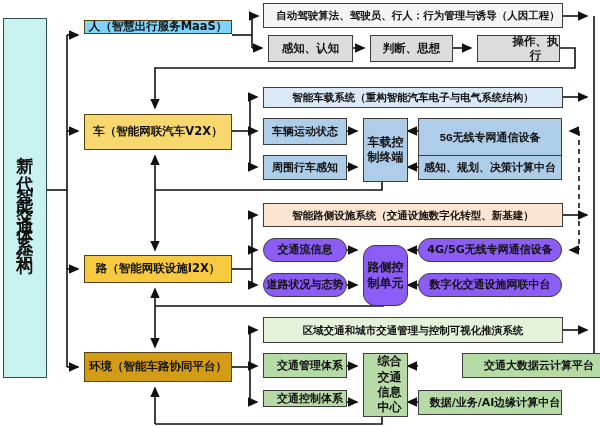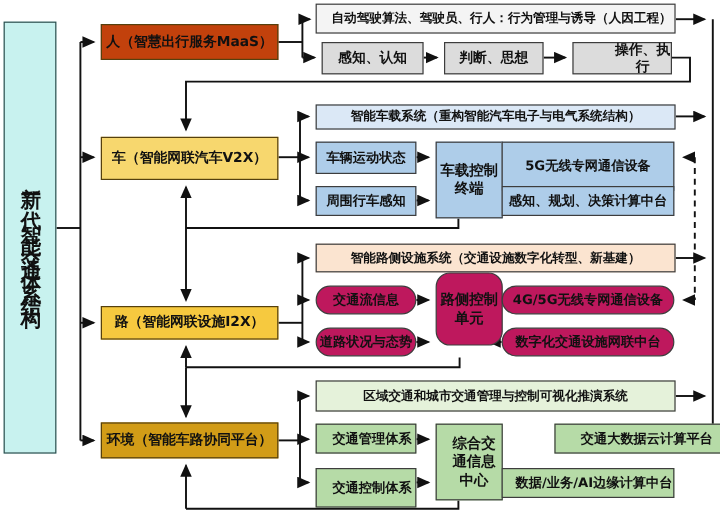--- a/index.html
+++ b/index.html
@@ -16,56 +16,56 @@
   }
   
   #root-box{
     left:3px;top:18px;width:44px;height:360px;
     background:#c8f2ef;border:1.8px solid #2f4f4f;
     writing-mode:vertical-rl;text-orientation:upright;
     font-size:17px;letter-spacing:10px;font-weight:bold;
   }
   
   .lvl2{left:84px;width:148px;font-size:11.5px;white-space:nowrap;border-color:#55400e;}
-  #node-human{top:20px;height:30px;background:#c2410c;}
+  #node-human{top:20px;height:14px;background:#7dd3fc;}
   #node-vehicle{top:114px;height:36px;background:#f7d76e;}
   #node-road{top:255px;height:28px;background:#f6c93f;}
   #node-environment{top:352px;height:30px;background:#d29c17;}
   
   .wide{left:263px;width:300px;font-size:10.5px;white-space:nowrap;}
   #human-wide{top:3px;height:25px;background:#f4f4f4;padding-left:10px;}
   #vehicle-wide{top:87px;height:21px;background:#dbe8f6;}
   #road-wide{top:203px;height:24px;background:#fbe4d0;}
   #env-wide{top:317px;height:26px;background:#e5f2da;}
   
   .chain{top:35px;height:27px;font-size:11.5px;background:#dcdcdc;}
   #human-chain1{left:268px;width:85px;}
   #human-chain2{left:370px;width:83px;}
   #human-chain3{left:477px;width:83px;padding-left:34px;}
   
   .leftcol{left:263px;width:84px;font-size:11px;}
   
-  .ctrl{left:363px;width:56px;font-size:12px;line-height:1.28;padding:0 2px;}
+  .ctrl{left:363px;width:45px;font-size:12px;line-height:1.28;padding:0 2px;}
   
   .rightcol{left:418px;width:144px;font-size:11px;}
   .c-veh{background:#aecde9;}
-  .c-road{background:#be185d;border-radius:12px;}
+  .c-road{background:#8b5cf6;border-radius:12px;}
   .c-env{background:#b6dba7;padding-left:10px;}
   #veh-left1{top:118px;height:27px;}
   #veh-left2{top:155px;height:25px;}
   #veh-ctrl{top:118px;height:64px;}
-  #veh-right1{top:118px;height:41px;}
+  #veh-right1{top:118px;height:41px;font-family:Liberation Mono, monospace;}
   #veh-right2{top:155px;height:25px;}
   #road-left1{top:238px;height:24px;}
   #road-left2{top:273px;height:24px;text-align:right;}
-  #road-ctrl{top:227px;height:61px;font-family:Liberation Serif, serif;}
+  #road-ctrl{top:245px;height:61px;font-family:Liberation Serif, serif;}
   #road-right1{top:238px;height:24px;}
   #road-right2{top:273px;height:24px;}
   #env-left1{top:353px;height:25px;}
-  #env-left2{top:390px;height:33px;}
+  #env-left2{top:390px;height:17px;}
   #env-ctrl{top:353px;height:64px;}
   #env-right1{top:353px;height:25px;margin-left:44px;}
   #env-right2{top:390px;height:25px;}
   #wires{position:absolute;left:0;top:0;pointer-events:none;}
 </style>
 </head>
 <body>
 
 <div id="canvas">
 

